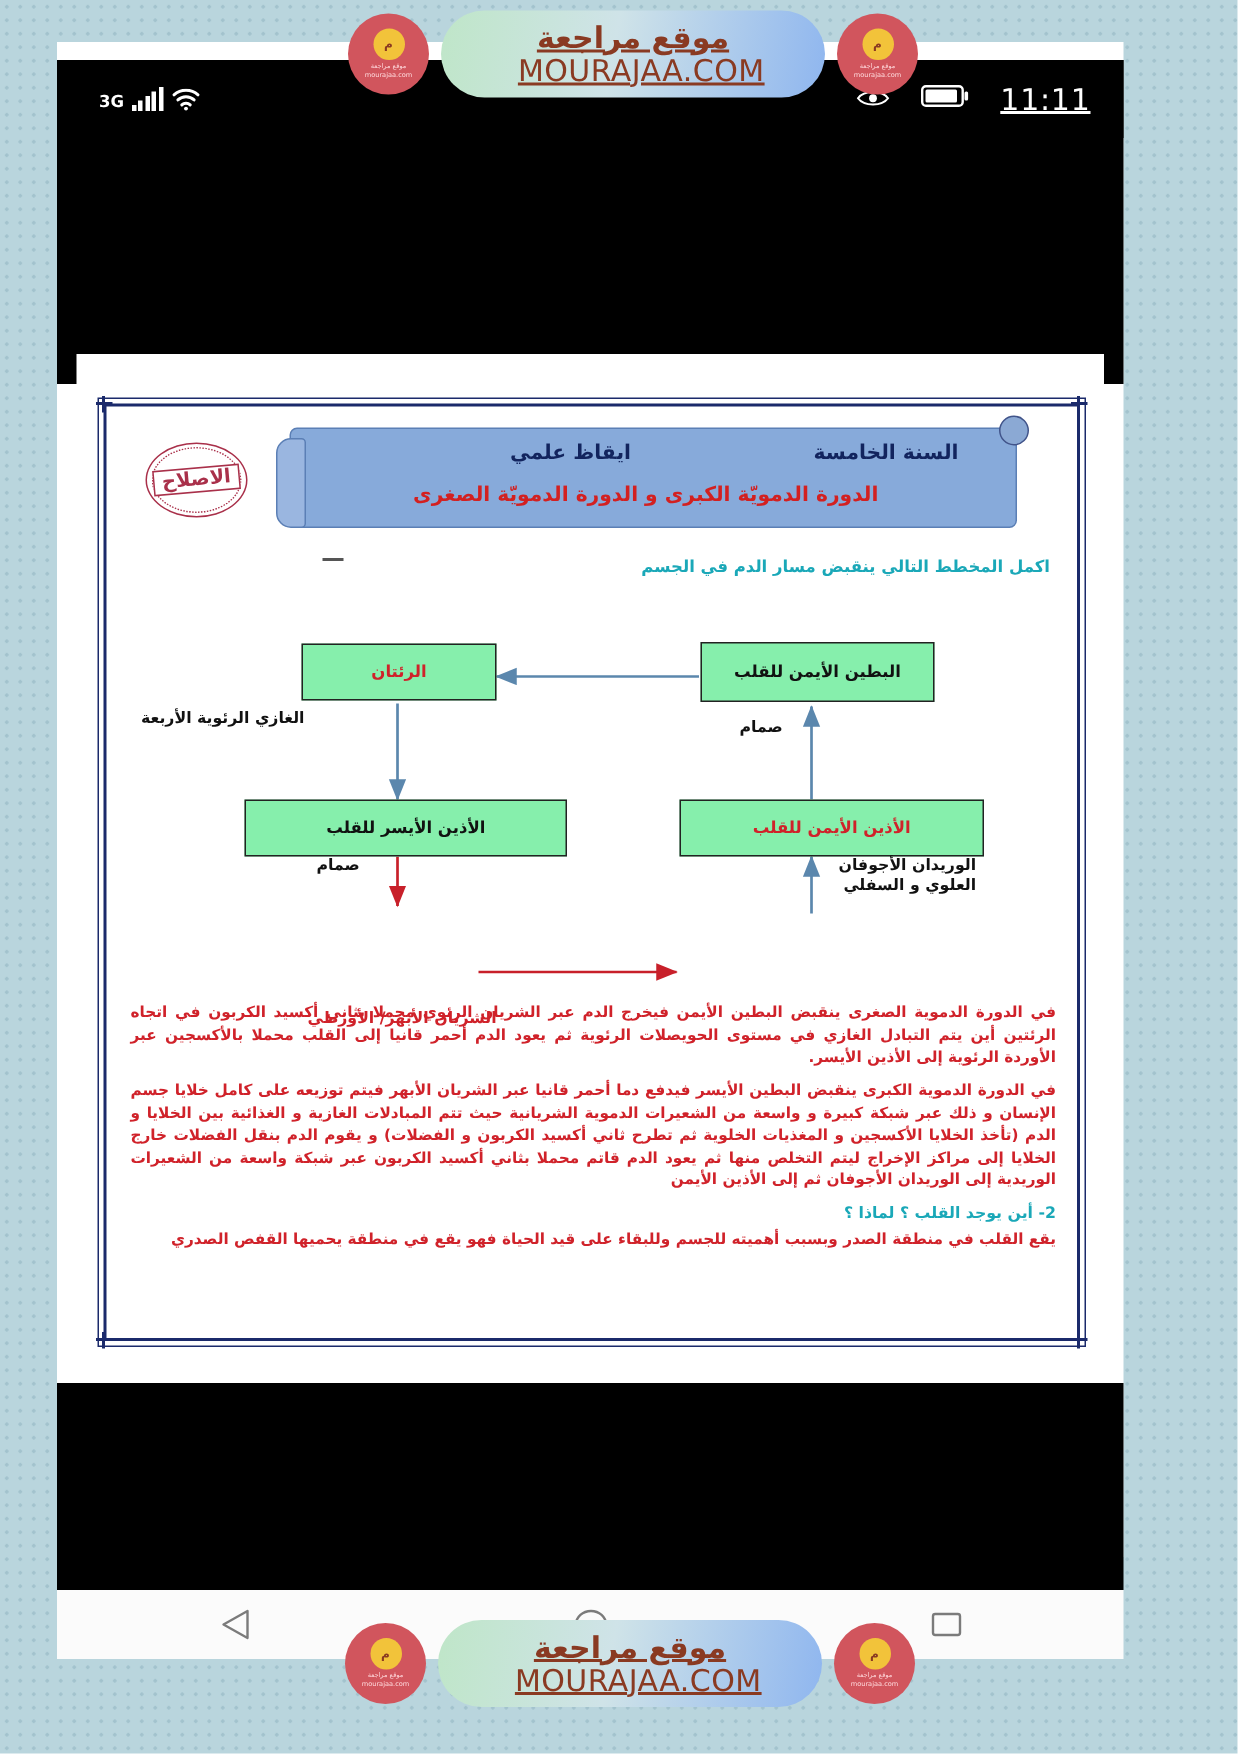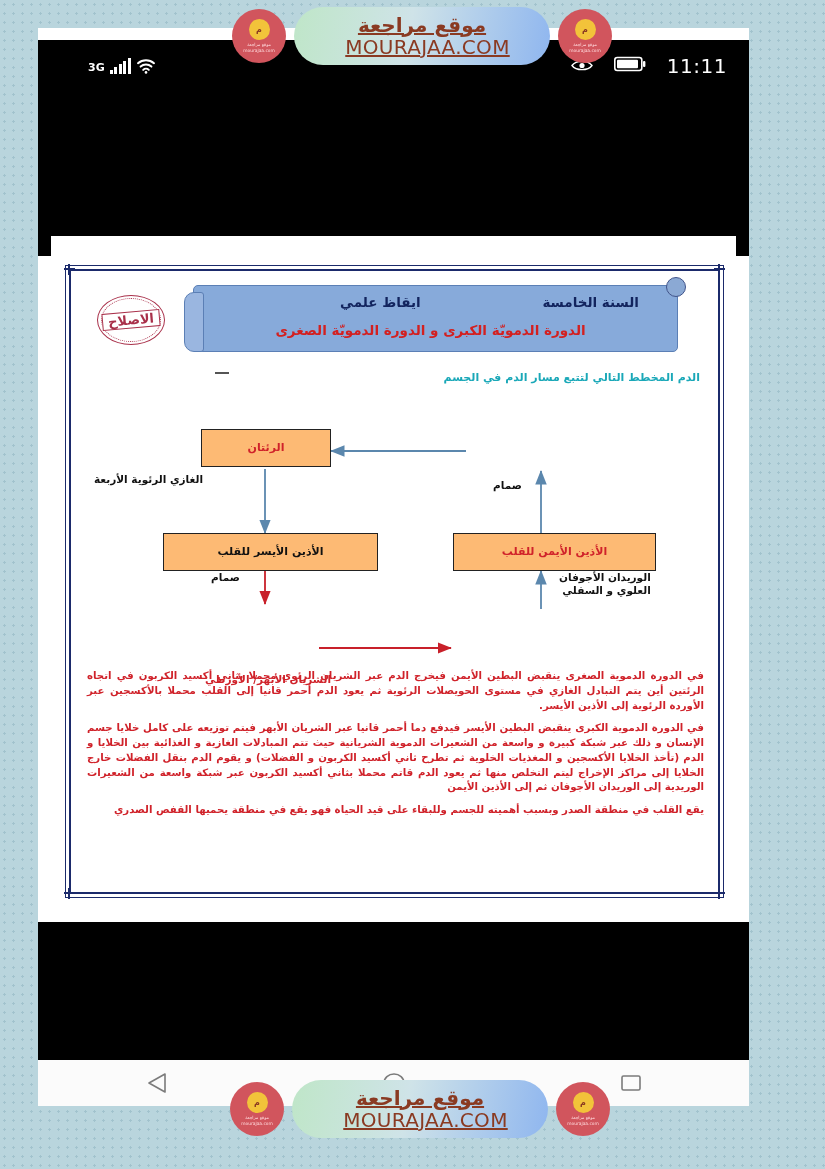--- a/index.html
+++ b/index.html
@@ -24,22 +24,22 @@
   }
 
   
   #statusbar {
     position: absolute; left: 0; top: 12px;
     width: 711px; height: 52px;
     background: #000;
     color: #fff;
     display: flex; align-items: center;
   }
-  .sb-left { display: flex; align-items: flex-end; gap: 5px; margin-left: 50px; }
-  .sb-right { margin-left: auto; display: flex; align-items: center; gap: 21px; margin-right: 22px; }
+  .sb-left { display: flex; align-items: flex-end; gap: 5px; margin-left: 28px; }
+  .sb-right { margin-left: auto; display: flex; align-items: center; gap: 21px; margin-right: 22px; text-decoration: underline; }
   .net-label { font-size: 11px; font-weight: bold; align-self: flex-start; margin-top: 3px;}
   .bars { display: flex; align-items: flex-end; gap: 1.5px; height: 15px; }
   .bars i { display: block; width: 3px; background: #fff; }
   .bars i:nth-child(1){ height: 4px; }
   .bars i:nth-child(2){ height: 7px; }
   .bars i:nth-child(3){ height: 10px; }
   .bars i:nth-child(4){ height: 13px; }
   .bars i:nth-child(5){ height: 16px; }
   .wifi { position: relative; width: 20px; height: 15px; }
   .clock { font-size: 20px; letter-spacing: .5px; }
@@ -129,21 +129,21 @@
   #tick {
     position:absolute; left: 144px; top: 101px;
     width: 14px; height: 2px; background:#555;
   }
 
   
   #diagram { position: absolute; left: 0; top: 0; width: 651px; height: 625px; }
   .dbox {
     position: absolute;
     border: 1.2px solid #222;
-    background: #fdba74;
+    background: #86efac;
     display: flex; align-items: center; justify-content: center;
     direction: rtl; font-size: 11px; font-weight: bold;
     text-align: center; line-height: 1.2;
     z-index: 3;
   }
   .dbox.red { color: #d0222a; }
   .dbox.blk { color: #111; }
   .dlabel {
     position: absolute; direction: rtl;
     font-size: 10.5px; font-weight: bold; color: #111;
@@ -281,21 +281,21 @@
       <div id="banner">
         <span class="curl-l"></span>
         <span class="curl-r"></span>
         <div class="line1">
           <span class="right-txt">السنة الخامسة</span>
           <span class="left-txt">ايقاظ علمي</span>
         </div>
         <div class="title">الدورة الدمويّة الكبرى و الدورة الدمويّة الصغرى</div>
       </div>
 
-      <div id="instruction">الدم المخطط التالي لتتبع مسار الدم في الجسم</div>
+      <div id="instruction">اكمل المخطط التالي ينقبض مسار الدم في الجسم</div>
       <div id="tick"></div>
 
       <div id="diagram">
 
         <svg width="651" height="625" style="position:absolute;left:0;top:0;z-index:1">
           <defs>
             <marker id="ab" markerWidth="9" markerHeight="9" refX="7.5" refY="3.2" orient="auto">
               <path d="M0,0 L8,3.2 L0,6.4 z" fill="#5b87ad"></path>
             </marker>
             <marker id="ar" markerWidth="9" markerHeight="9" refX="7.5" refY="3.2" orient="auto">
@@ -309,20 +309,21 @@
 
           <line x1="470" y1="262" x2="470" y2="200" stroke="#5b87ad" stroke-width="1.8" marker-end="url(#ab)"></line>
 
           <line x1="470" y1="338" x2="470" y2="300" stroke="#5b87ad" stroke-width="1.8" marker-end="url(#ab)"></line>
 
           <line x1="194" y1="300" x2="194" y2="333" stroke="#c8202a" stroke-width="1.8" marker-end="url(#ar)"></line>
 
           <line x1="248" y1="377" x2="380" y2="377" stroke="#c8202a" stroke-width="1.8" marker-end="url(#ar)"></line>
         </svg>
 
+        <div class="dbox blk" style="left:396px; top:157px; width:156px; height:40px;">البطين الأيمن للقلب</div>
 
         <div class="dbox red" style="left:130px; top:158px; width:130px; height:38px;">الرئتان</div>
 
         <div class="dbox blk" style="left:92px; top:262px; width:215px; height:38px;">الأذين الأيسر للقلب</div>
 
         <div class="dbox red" style="left:382px; top:262px; width:203px; height:38px;">الأذين الأيمن للقلب</div>
 
 
 
         <div class="dlabel" style="left:23px; top:202px;">الغازي الرئوية الأربعة</div>
@@ -335,20 +336,24 @@
 العلوي و السفلي</div>
 
         <div class="dlabel redtxt" style="left:134px; top:402px;">الشريان الأبهر/ الأورطي</div>
       </div>
 
       <div id="qa">
 
         <div class="ans">في الدورة الدموية الصغرى ينقبض البطين الأيمن فيخرج الدم عبر الشريان الرئوي محملا بثاني أكسيد الكربون في اتجاه الرئتين أين يتم التبادل الغازي في مستوى الحويصلات الرئوية ثم يعود الدم أحمر قانيا إلى القلب محملا بالأكسجين عبر الأوردة الرئوية إلى الأذين الأيسر.</div>
         <div class="ans">في الدورة الدموية الكبرى ينقبض البطين الأيسر فيدفع دما أحمر قانيا عبر الشريان الأبهر فيتم توزيعه على كامل خلايا جسم الإنسان و ذلك عبر شبكة كبيرة و واسعة من الشعيرات الدموية الشريانية حيث تتم المبادلات الغازية و الغذائية بين الخلايا و الدم (تأخذ الخلايا الأكسجين و المغذيات الخلوية ثم تطرح ثاني أكسيد الكربون و الفضلات) و يقوم الدم بنقل الفضلات خارج الخلايا إلى مراكز الإخراج ليتم التخلص منها ثم يعود الدم قاتم محملا بثاني أكسيد الكربون عبر شبكة واسعة من الشعيرات الوريدية إلى الوريدان الأجوفان ثم إلى الأذين الأيمن</div>
 
+        <div class="q">
+          <span>2-</span>
+          <span>أين يوجد القلب ؟ لماذا ؟</span>
+        </div>
         <div class="ans">يقع القلب في منطقة الصدر وبسبب أهميته للجسم وللبقاء على قيد الحياة فهو يقع في منطقة يحميها القفص الصدري</div>
       </div>
 
     </div>
   </div>
 
   <div id="navbar">
     <span class="nav-ico">
       <svg width="24" height="22" viewBox="0 0 24 22">
         <path d="M20 2 L4 11 L20 20 Z" fill="none" stroke="#7b7b7b" stroke-width="1.6" stroke-linejoin="round"></path>

